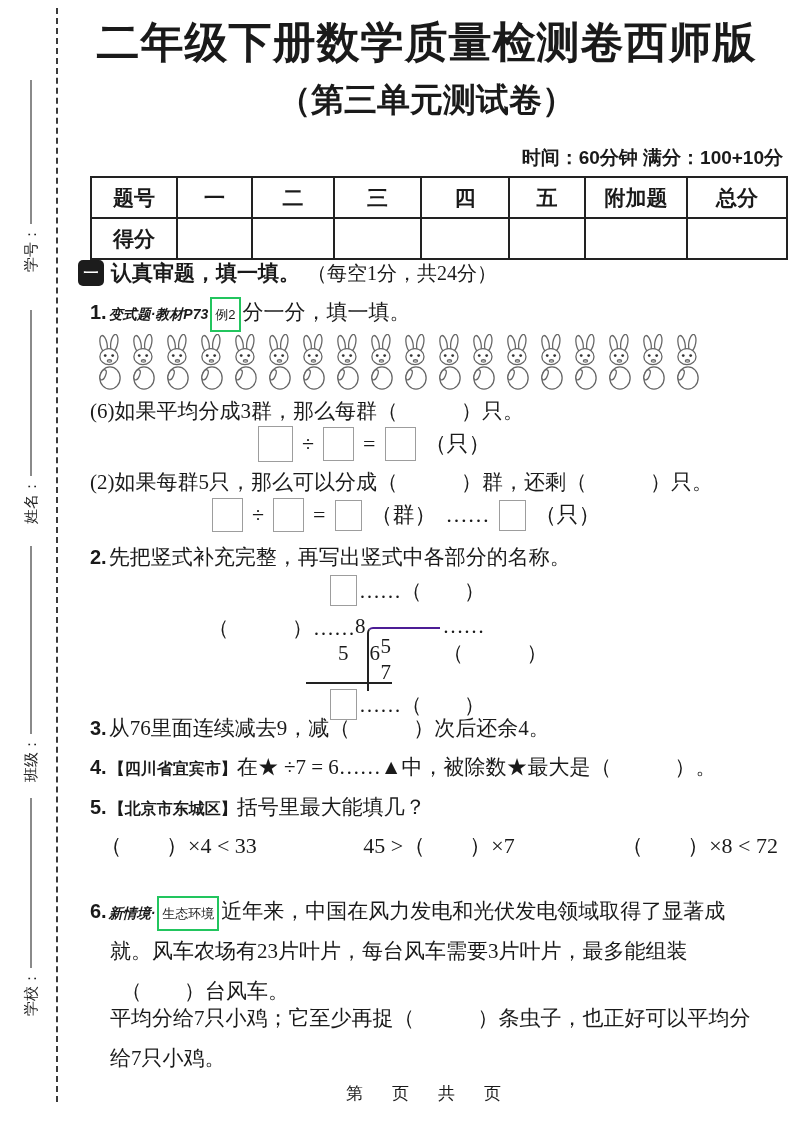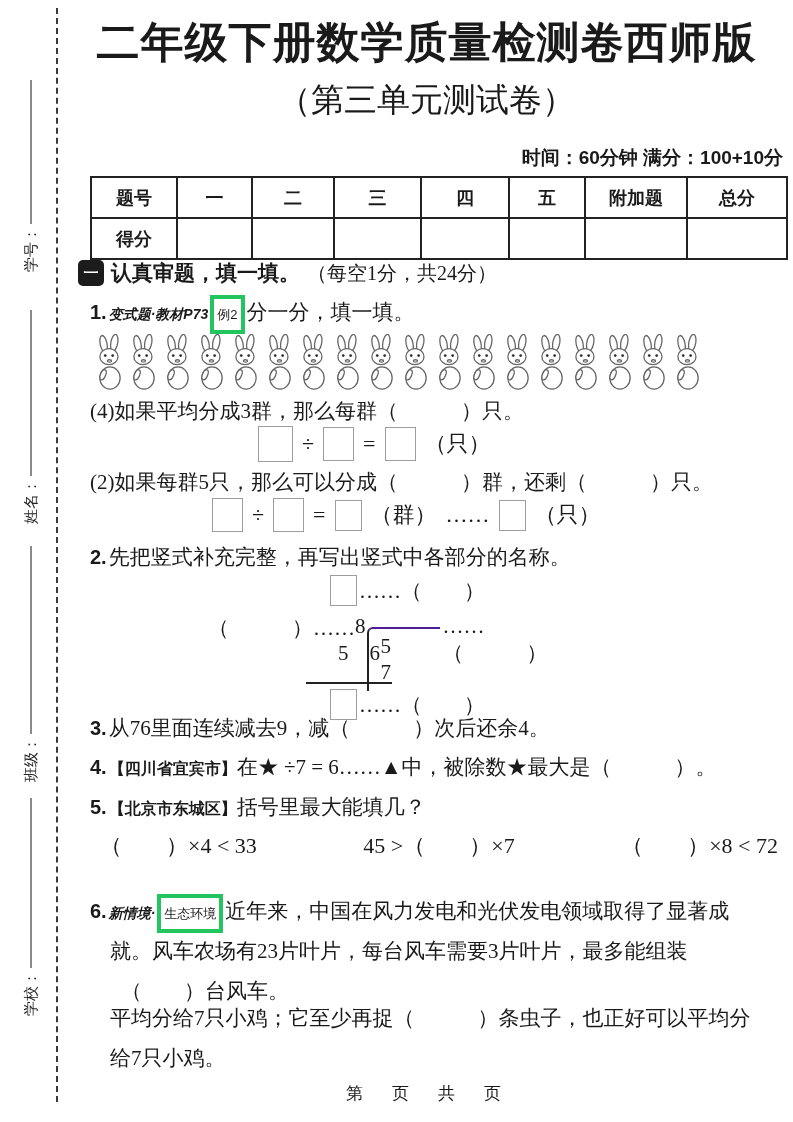--- a/index.html
+++ b/index.html
@@ -19,41 +19,41 @@
   .sg1 { left:20px; top:272px; width:192px; }
   .sg2 { left:20px; top:524px; width:214px; }
   .sg3 { left:20px; top:782px; width:236px; }
   .sg4 { left:20px; top:1016px; width:218px; }
   .sline { flex:1; border-top:2px solid #8a8a8a; margin-left:3px; }
 
   
   .title { left:60px; right:0; top:14px; text-align:center; font-family:"Liberation Sans",sans-serif;
            font-weight:bold; font-size:43px; letter-spacing:1px; }
   .subtitle { left:60px; right:0; top:78px; text-align:center; font-family:"Liberation Sans",sans-serif;
-              font-weight:normal; font-size:33px; }
+              font-weight:bold; font-size:33px; }
   .exam-info { right:10px; top:145px; font-family:"Liberation Sans",sans-serif; font-weight:bold; font-size:19px; }
 
   
   .score-table { position:absolute; left:90px; top:176px; width:696px; border-collapse:collapse;
-                 font-size:18px; font-weight:bold; text-align:center; table-layout:fixed; }
+                 font-size:21px; font-weight:bold; text-align:center; table-layout:fixed; }
   .score-table td { border:2px solid #222; height:39px; padding:0; }
 
   
   .sec1 { left:78px; top:259px; display:flex; align-items:center; gap:7px; }
   .sec-icon { width:26px; height:26px; background:#1c1c1c; border-radius:5px; display:flex;
               align-items:center; justify-content:center; color:#fff; font-weight:bold;
               font-size:15px; font-family:"Liberation Sans",sans-serif; }
   .sec-title { font-family:"Liberation Sans",sans-serif; font-weight:bold; font-size:21px; }
   .sec-note { font-size:20px; }
 
   
   .qline { font-size:21px; white-space:nowrap; }
   .qnum { font-family:"Liberation Sans",sans-serif; font-weight:bold; font-size:20px; margin-right:2px; }
   .tag { font-family:"Liberation Sans",sans-serif; font-weight:bold; font-style:italic; font-size:14px; }
-  .tagbox { font-family:"Liberation Sans",sans-serif; font-size:13px; border:4px solid #22c55e;
+  .tagbox { font-family:"Liberation Sans",sans-serif; font-size:13px; border:2px solid #22c55e;
             padding:8px 3px; margin:0 2px; font-style:normal; }
   .src { font-weight:bold; font-size:16px; }
 
   
   .rabbits { left:94px; top:334px; width:624px; display:flex; gap:2px; }
   .rabbit svg { display:block; }
 
   
   .bx { display:inline-block; border:1.5px solid #9d9d9d; background:#fff; vertical-align:middle; }
   .bx-lg { width:33px; height:34px; }
@@ -372,21 +372,21 @@
           <ellipse cx="14" cy="21" rx="8.5" ry="7.5"></ellipse>
           <circle cx="10.5" cy="20" r="1.3" fill="#333" stroke="none"></circle>
           <circle cx="17.5" cy="20" r="1.3" fill="#333" stroke="none"></circle>
           <ellipse cx="14.5" cy="25" rx="2" ry="1.1"></ellipse>
           <ellipse cx="15" cy="41" rx="9.5" ry="10.5"></ellipse>
           <ellipse cx="8.5" cy="38" rx="2.4" ry="5" transform="rotate(22 8.5 38)"></ellipse>
         </svg>
       </span>
     </div>
 
-  <div class="abs qline" style="left:90px; top:397px;">(4)如果平均分成3群，那么每群（　　　）只。</div>
+  <div class="abs qline" style="left:90px; top:397px;">(6)如果平均分成3群，那么每群（　　　）只。</div>
 
   <div class="abs eq" style="left:258px; top:426px;">
     <span class="bx bx-lg"></span>
     <span>÷</span>
     <span class="bx bx-md"></span>
     <span>=</span>
     <span class="bx bx-md"></span>
     <span>（只）</span>
   </div>
 

